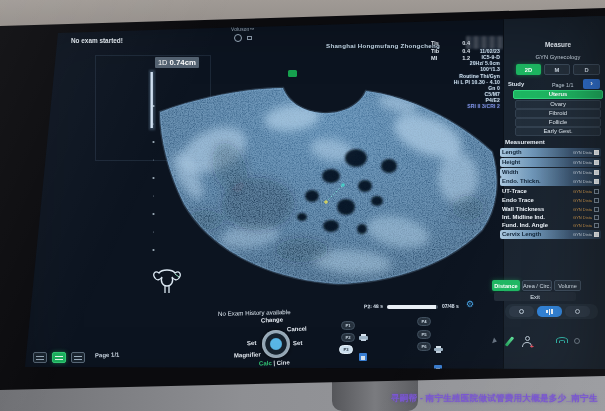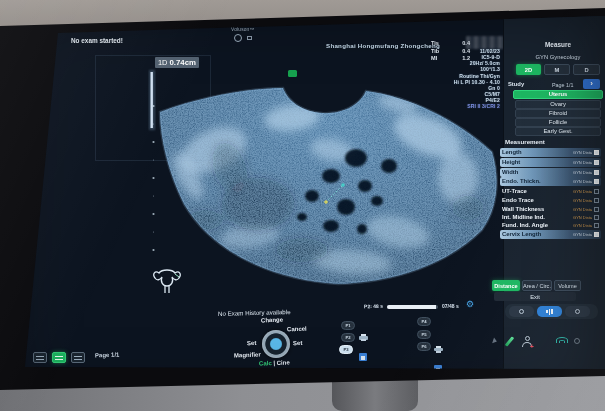--- a/index.html
+++ b/index.html
@@ -430,13 +430,14 @@
     <div class="abs plus-ic">+</div>
     <div class="abs wifi-ic">
         <i class="a1"></i>
         <i class="a2"></i>
       </div>
     <div class="abs circle-ic"></div>
   </div>
 
   <div class="abs vignette"></div>
   <div class="abs sheen"></div>
+  <div class="abs watermark">寻嗣帮 - 南宁生殖医院做试管费用大概是多少_南宁生</div>
 </div>
 
 </body></html>

